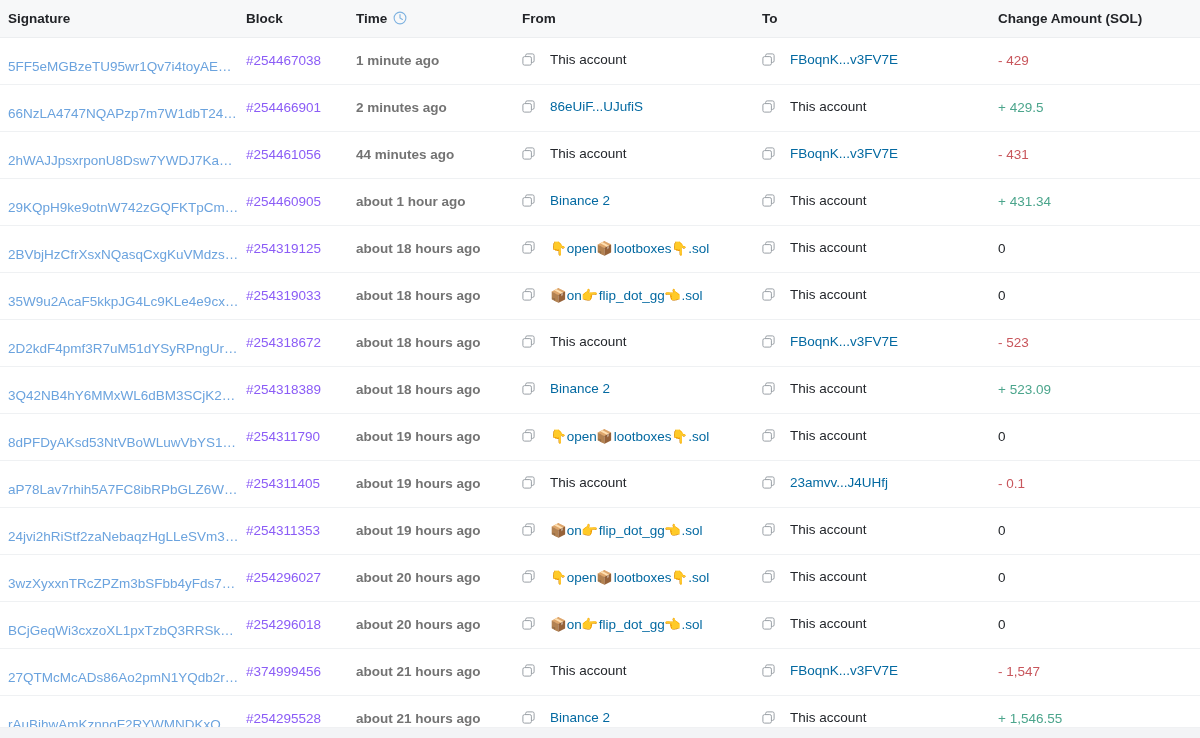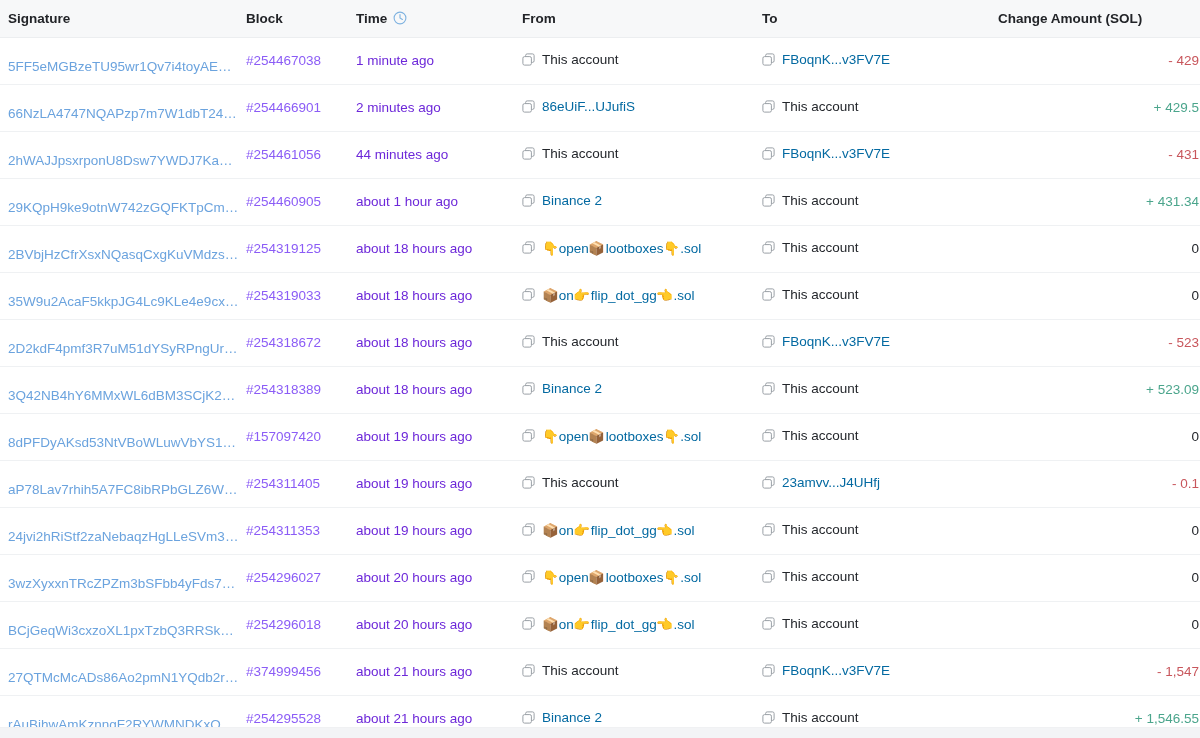--- a/index.html
+++ b/index.html
@@ -43,21 +43,21 @@
   col.c-time  { width: 166px; }
   col.c-from  { width: 240px; }
   col.c-to    { width: 236px; }
   col.c-amt   { width: 202px; }
 
   th.c-sig, td.c-sig     { padding-left: 8px; }
   th.c-block, td.c-block { padding-left: 0px; }
   th.c-time, td.c-time   { padding-left: 0px; }
   th.c-from, td.c-from   { padding-left: 0px; }
   th.c-to, td.c-to       { padding-left: 0px; }
-  th.c-amt, td.c-amt     { padding-left: 0px; text-align: right; }
+  th.c-amt, td.c-amt     { padding-left: 0px; }
 
   
   tbody tr { height: 47px; background: #ffffff; }
   tbody tr td { border-bottom: 1px solid #eff1f3; vertical-align: middle; }
   tbody td {
     font-size: 13.5px;
     color: #2a2d33;
     white-space: nowrap;
     overflow: hidden;
   }
@@ -71,26 +71,26 @@
   .sig-link {
     color: #6ba3de;
     display: inline-block;
     max-width: 232px;
     overflow: hidden;
     text-overflow: ellipsis;
     white-space: nowrap;
     vertical-align: middle;
     margin-top: 12px;
   }
-  .time-cell { color: #6d28d9; }
+  .time-cell { color: #737373; font-weight: bold; }
 
   .acct {
     display: inline-flex;
     align-items: center;
-    gap: 7px;
+    gap: 15px;
     max-width: 100%;
     overflow: hidden;
   }
   .acct .label { overflow: hidden; text-overflow: ellipsis; white-space: nowrap; }
   .acct .label.plain { color: #23262b; }
   .acct .label.link { color: #0369a1; }
 
   
   .copy-icon {
     flex: 0 0 auto;
@@ -359,21 +359,21 @@
                   <rect x="3.6" y="0.9" width="8.5" height="8.5" rx="1.6" fill="#ffffff" stroke="#9aa0a6" stroke-width="1"></rect>
                   <rect x="0.9" y="3.6" width="8.5" height="8.5" rx="1.6" fill="#ffffff" stroke="#9aa0a6" stroke-width="1"></rect>
                 </svg>
               </span>
               <span class="label plain">This account</span>
             </span></td>
           <td class="c-amt"><span class="amt pos">+ 523.09</span></td>
         </tr>
         <tr>
           <td class="c-sig"><a class="link sig-link">8dPFDyAKsd53NtVBoWLuwVbYS1…</a></td>
-          <td class="c-block"><a class="link link-block">#157097420</a></td>
+          <td class="c-block"><a class="link link-block">#254311790</a></td>
           <td class="c-time time-cell">about 19 hours ago</td>
           <td class="c-from"><span class="acct">
               <span class="copy-icon">
                 <svg width="13" height="13" viewBox="0 0 13 13">
                   <rect x="3.6" y="0.9" width="8.5" height="8.5" rx="1.6" fill="#ffffff" stroke="#9aa0a6" stroke-width="1"></rect>
                   <rect x="0.9" y="3.6" width="8.5" height="8.5" rx="1.6" fill="#ffffff" stroke="#9aa0a6" stroke-width="1"></rect>
                 </svg>
               </span>
               <span class="label link">👇open📦lootboxes👇.sol</span>
             </span></td>

